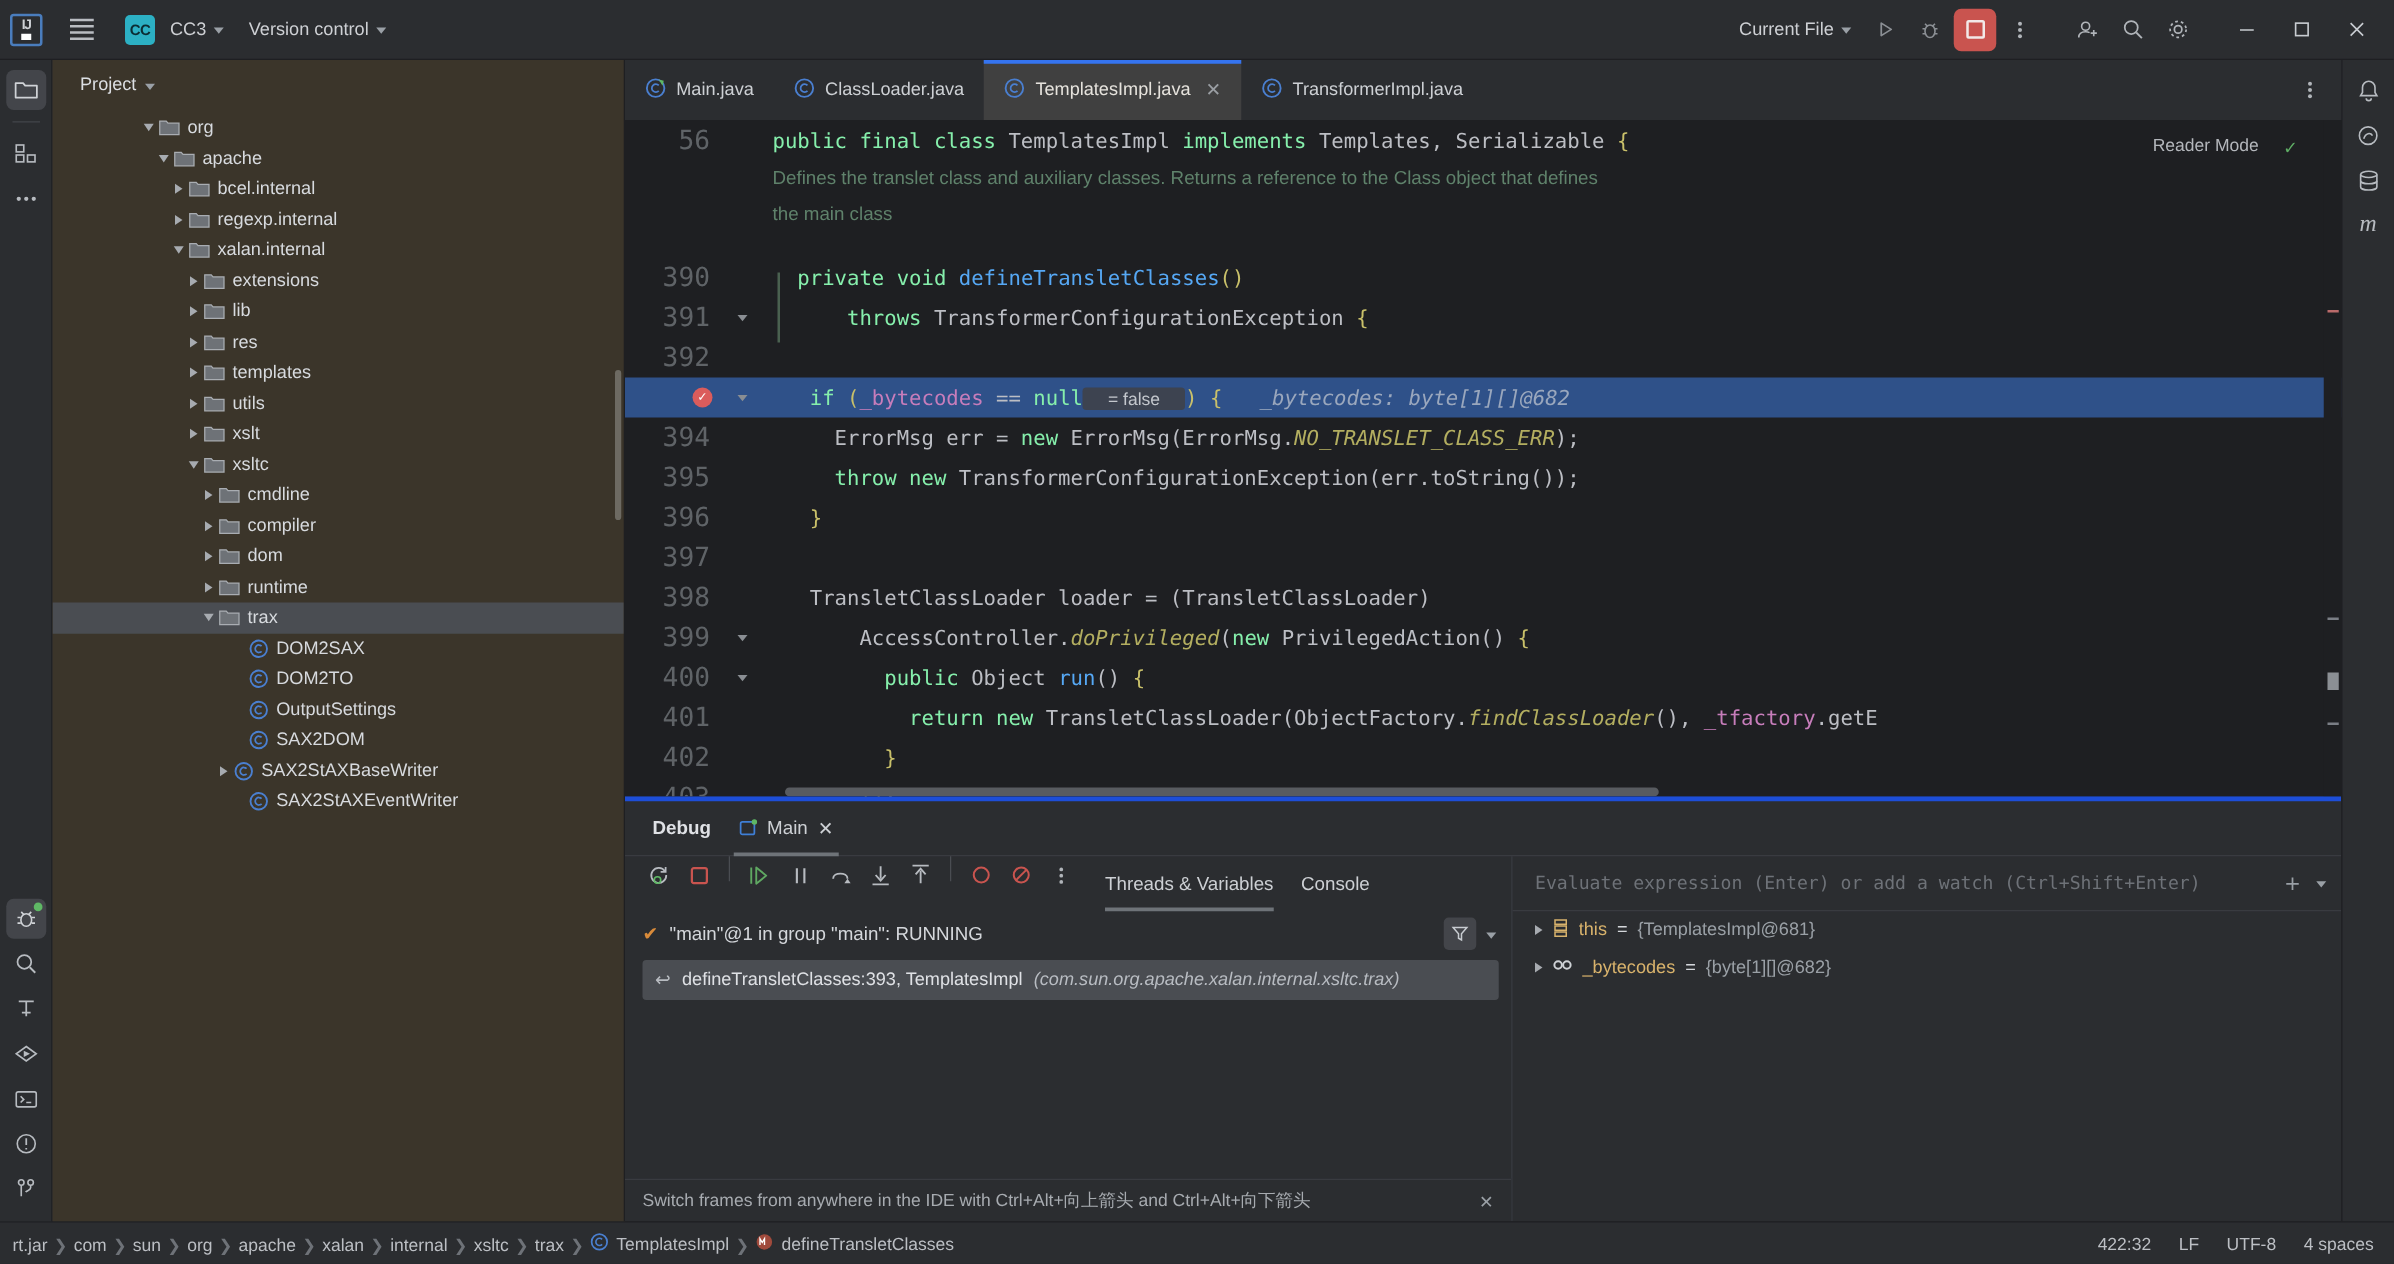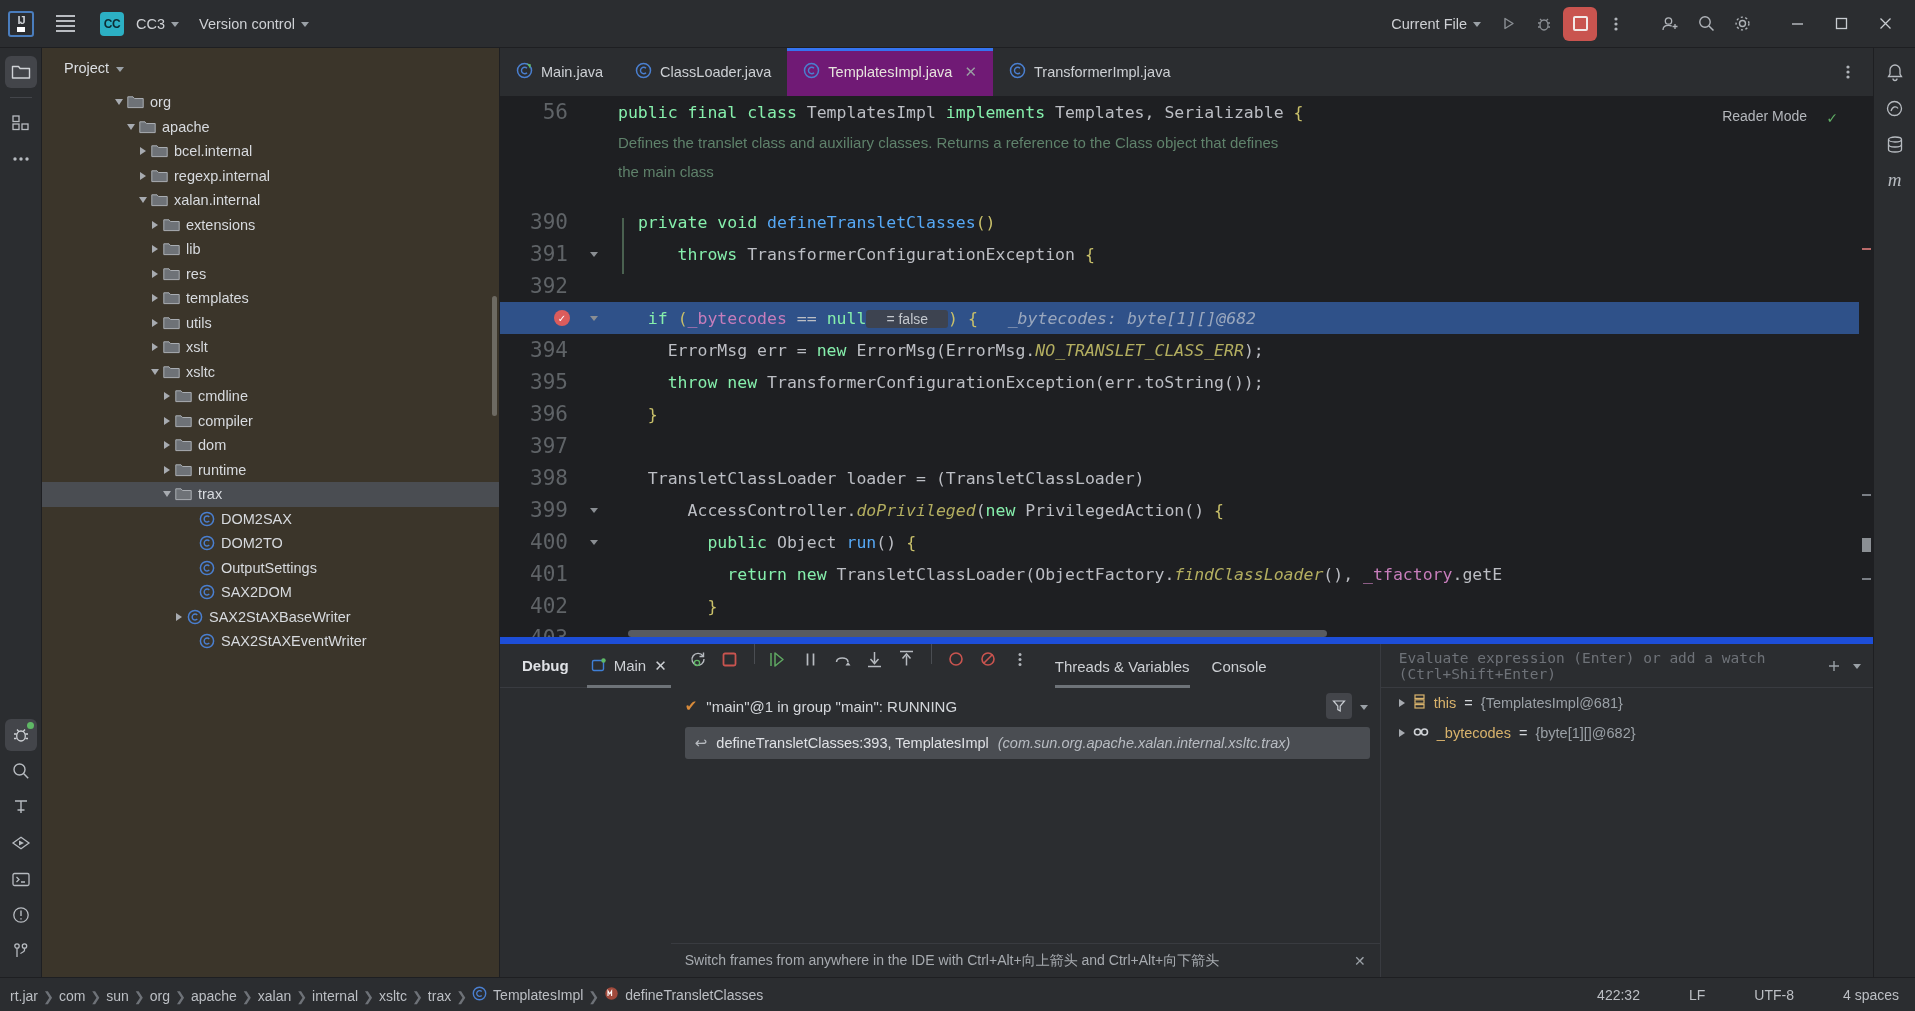--- a/index.html
+++ b/index.html
@@ -81,21 +81,21 @@
     position:absolute; right:2px; top:248px; width:5px; height:120px;
     background:#6d6a62; border-radius:3px;
   }
 
   
   .editor-col { flex:1 1 auto; display:flex; flex-direction:column; min-width:0; background:#1e1f22;}
 
   
   .tabs { height:48px; flex:0 0 48px; background:#2b2d30; display:flex; align-items:stretch; position:relative; }
   .tab { display:flex;align-items:center;gap:8px; padding: 0 16px; font-size:14.5px; color:#cdd0d4; cursor:pointer; position:relative; }
-  .tab.active { background:#701a75; color:#e6e3dd;}
+  .tab.active { background:#404040; color:#e6e3dd;}
   .tab.active::before { content:""; position:absolute; left:0;right:0;top:0;height:3px;background:#3574f0;}
   .tab .x { font-size:15px; color:#9a9ea3; margin-left:4px;}
   .tabs-right { margin-left:auto; display:flex;align-items:center; padding-right:8px;}
 
   
   .code-wrap { flex:1 1 auto; position:relative; display:flex; min-height:0; background:#1e1f22; overflow:hidden;}
   .code-lines { position:relative; width:100%; height:100%; font-family:"DejaVu Sans Mono", monospace; font-size:16.5px; }
   .cl {
     position:relative; height:32px; display:flex; align-items:center; white-space:pre;
   }
@@ -126,21 +126,21 @@
   }
   .check-mark { position:absolute; right:36px; top:12px; color:#5fad65; font-size:16px;}
 
   .marker-rail { position:absolute; right:0; top:0; bottom:0; width:14px; background:#1e1f22;}
   .mk { position:absolute; right:2px; width:9px; height:2px; }
 
   .hscroll { position:absolute; left:128px; right:40px; bottom:0; height:7px; }
   .hscroll i { display:block; height:7px; width:58%; background:#585b60; border-radius:4px;}
 
   
-  .debug { flex:0 0 340px; height:340px; background:#2b2d30; display:flex; flex-direction:row; border-top:7px solid #1d4ed8;}
+  .debug { flex:0 0 340px; height:340px; background:#2b2d30; display:flex; flex-direction:column; border-top:4px solid #1d4ed8;}
   .dbg-tabs { height:44px; flex:0 0 44px; display:flex; align-items:center; padding-left:22px; gap:18px; border-bottom:1px solid #393b40;}
   .dbg-title { font-size:15px; font-weight:700; color:#dfe1e5;}
   .dbg-tab { display:flex;align-items:center;gap:8px; font-size:15px;color:#cdd0d4; position:relative; height:44px; padding:0 4px; cursor:pointer;}
   .dbg-tab.active::after{content:"";position:absolute;left:0;right:0;bottom:0;height:3px;background:#6e7378;}
   .dbg-body { flex:1 1 auto; display:flex; min-height:0;}
   .dbg-left { width:710px; flex:0 0 710px; display:flex; flex-direction:column; border-right:1px solid #393b40;}
   .dbg-toolbar { height:44px; flex:0 0 44px; display:flex;gap:2px;padding-left:12px; }
   .dtb { width:30px;height:30px;display:flex;align-items:center;justify-content:center;border-radius:4px;cursor:pointer;}
   .vsep { width:1px;height:20px;background:#4a4d52;margin:0 7px;}
   .dbg-subtabs { display:flex; align-items:center; gap:22px; margin-left:18px; height:44px;}
@@ -166,21 +166,21 @@
   .var-arrow{width:0;height:0;border-top:4.5px solid transparent;border-bottom:4.5px solid transparent;border-left:6px solid #a7abb0;margin-left:4px;}
 
   
   .rrail { width:42px; flex:0 0 42px; background:#2b2d30; border-left:1px solid #1e1f22; display:flex;flex-direction:column;align-items:center;padding-top:8px;}
 
   
   .status { height:34px; flex:0 0 34px; background:#2b2d30; display:flex; align-items:center; padding: 0 10px; border-top:1px solid #1e1f22; font-size:14px; color:#bcbfc4;}
   .crumb { display:flex;align-items:center;gap:6px;cursor:pointer;}
   .crumb-sep { color:#6e7278; font-size:13px; margin:0 5px;}
   .status-right { margin-left:auto; display:flex;align-items:center;gap:22px; padding-right:6px;}
-  .status-right span{cursor:pointer;margin-left:27px;}
+  .status-right span{cursor:pointer;}
 </style>
 </head>
 <body>
 
 <div class="app">
 
   <div class="toolbar">
     <div class="tb-left">
       <div class="ij-logo">
           <span>IJ</span>

